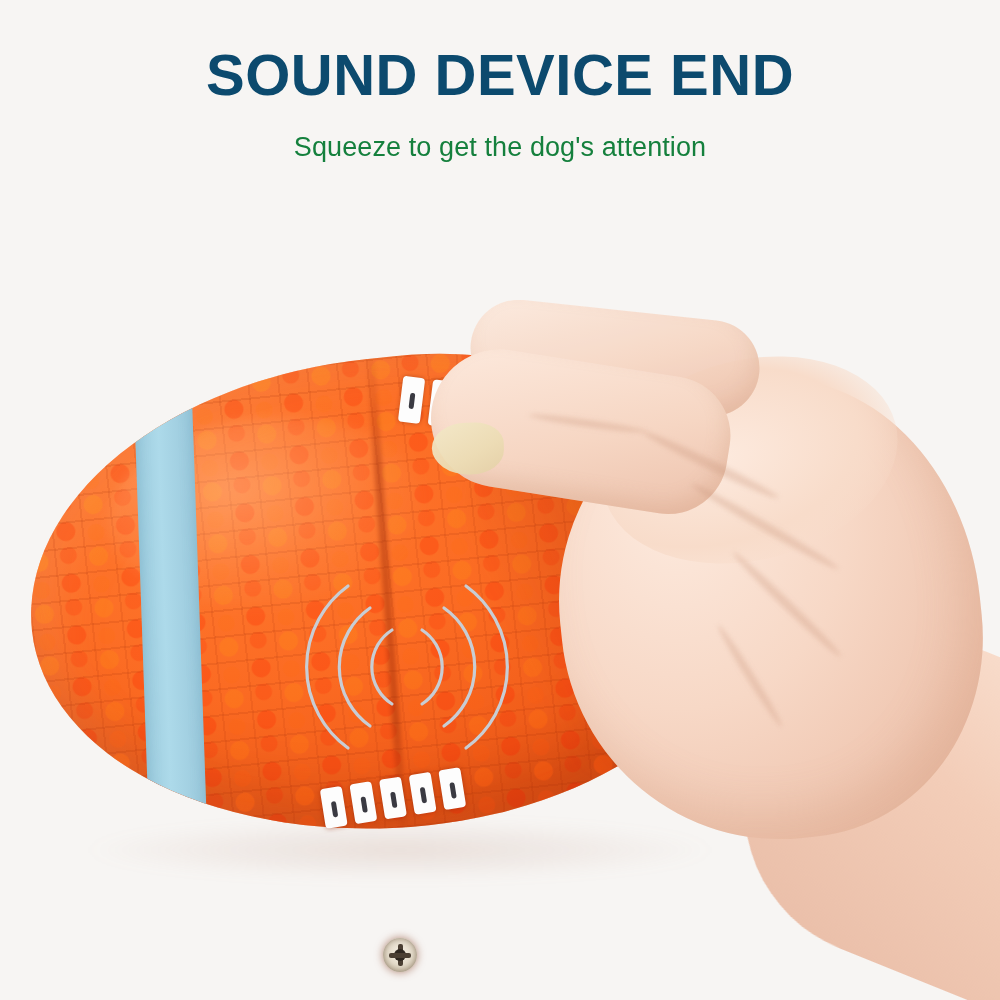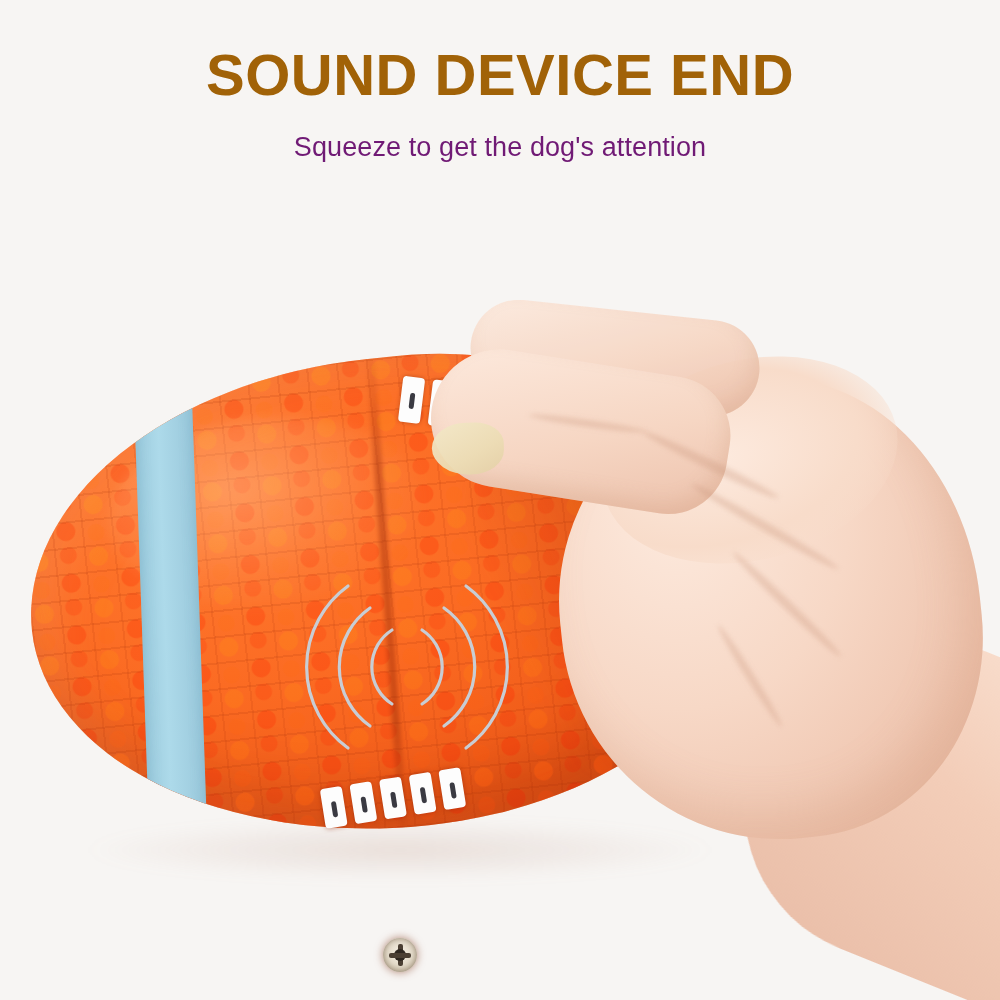--- a/index.html
+++ b/index.html
@@ -18,32 +18,32 @@
 
   
   .header {
     position:absolute;
     top:0; left:0; width:1000px;
     padding-top:44px;
     text-align:center;
     z-index:40;
   }
   .headline {
-    color:#a16207;
+    color:#0c4a6e;
     font-family:"Liberation Sans", sans-serif;
     font-weight:bold;
     font-size:58px;
     line-height:62px;
     letter-spacing:0.5px;
     text-transform:uppercase;
   }
   .headline .ln { display:block; }
   .subtitle {
     margin-top:26px;
-    color:#701a75;
+    color:#15803d;
     font-size:27px;
     font-weight:400;
     letter-spacing:0.1px;
   }
 
   
   .stage {
     position:absolute;
     left:0; top:300px;
     width:1000px; height:700px;

